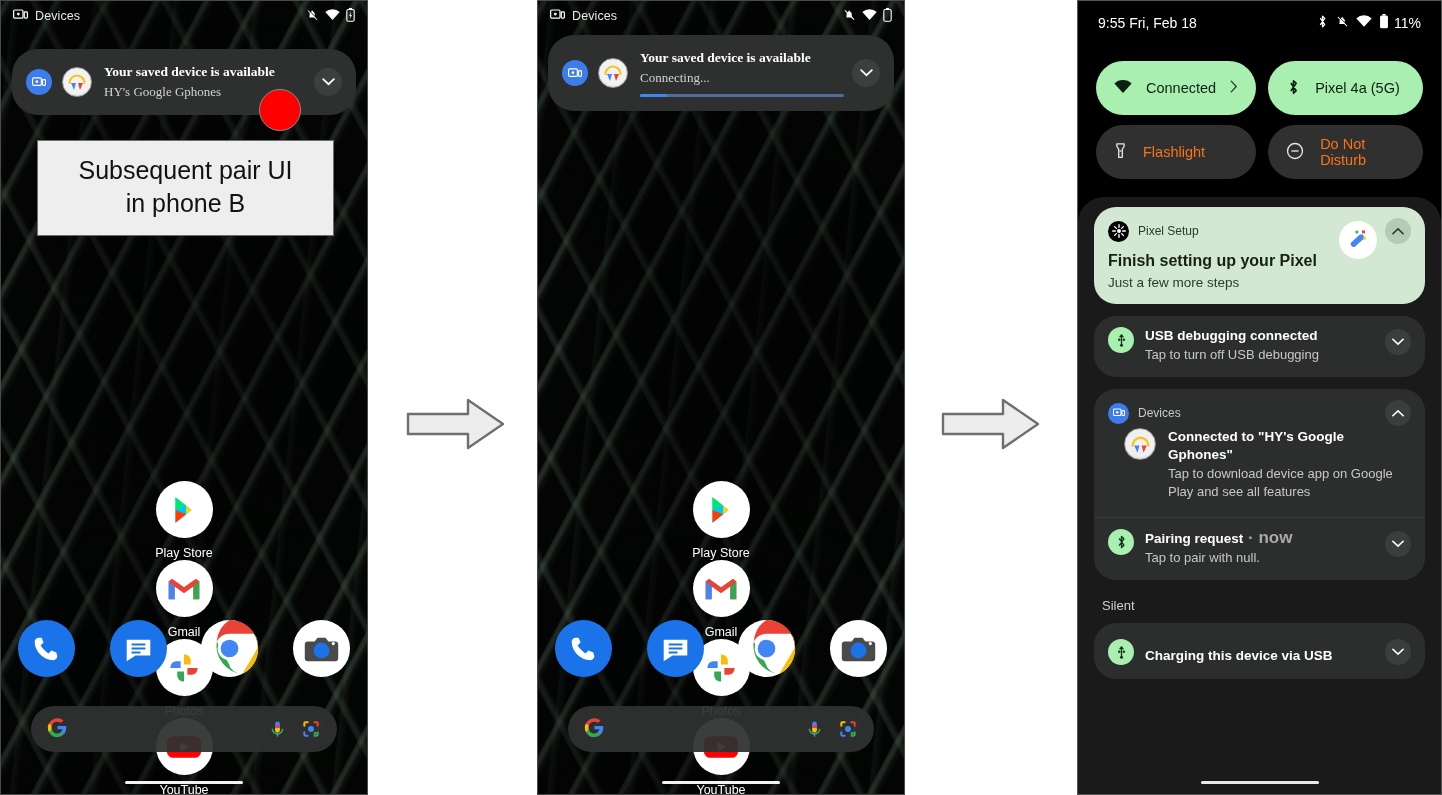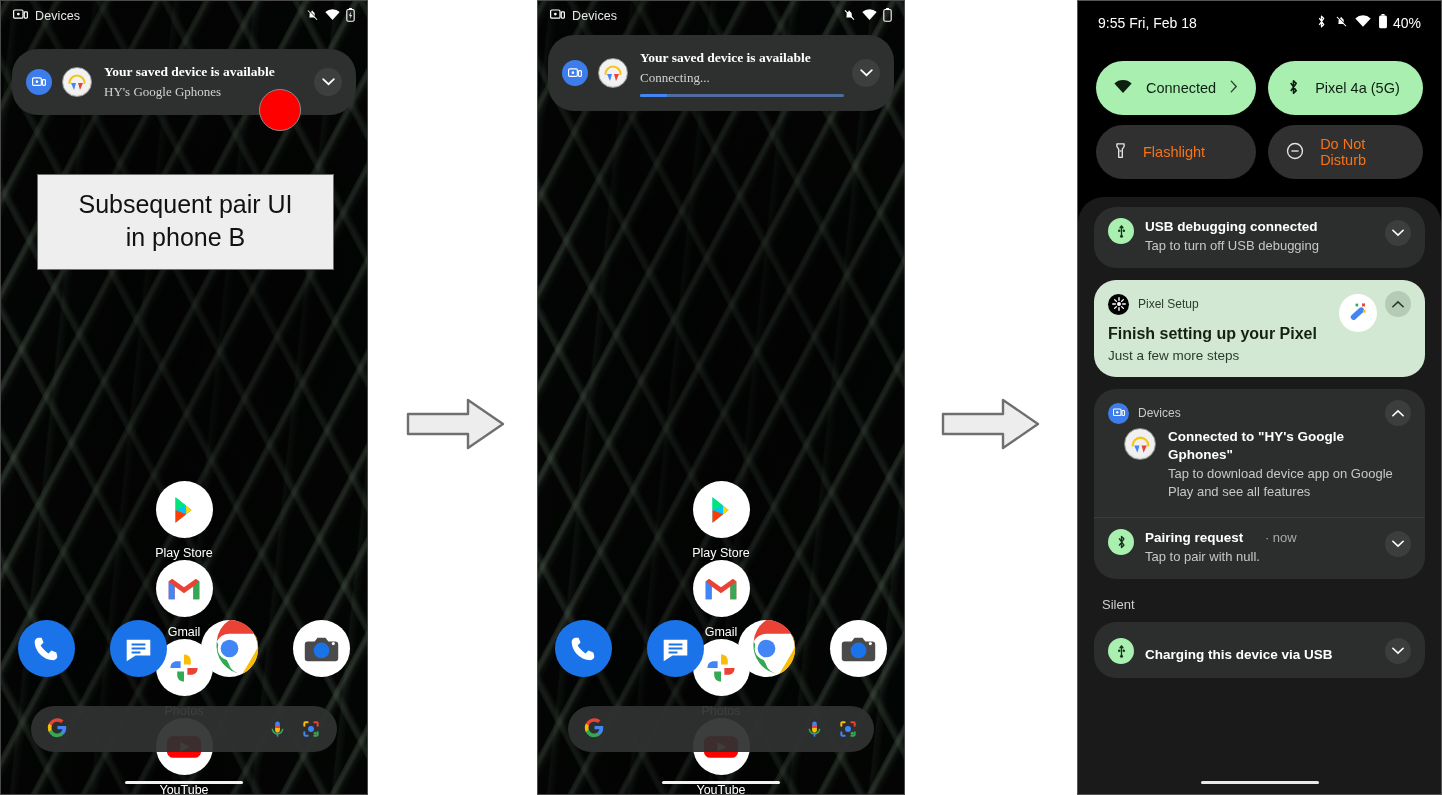--- a/index.html
+++ b/index.html
@@ -83,21 +83,21 @@
     display: flex; align-items: center; justify-content: center; flex: none; margin-left: 8px;
   }
   .progress {
     margin-top: 7px; height: 3px; border-radius: 2px;
     background: #4f6c9c; position: relative; overflow: hidden;
   }
   .progress > i { position: absolute; left: 0; top: 0; bottom: 0; background: #4285f4; display: block; }
 
   
   .callout {
-    position: absolute; left: 36px; top: 173px; width: 297px;
+    position: absolute; left: 36px; top: 139px; width: 297px;
     background: #eeeeee; border: 1px solid #6e6e6e;
     padding: 13px 8px 15px; text-align: center;
     font-size: 25px; color: #111; line-height: 33px; z-index: 9;
   }
   .red-dot {
     position: absolute; left: 258px; top: 88px; width: 42px; height: 42px;
     border-radius: 50%; background: #fe0000; border: 1px solid #8a8a8a; z-index: 9;
   }
 
   
@@ -180,21 +180,21 @@
     border-radius: 50%; background: #fff; display: flex; align-items: center; justify-content: center;
   }
   .nc-body { padding: 6px 14px 14px; }
   .nc-title-lg { font-size: 16px; color: #17210f; font-weight: bold; line-height: 22px; }
   .nc-sub-lg { font-size: 13.5px; color: #2c3a2d; margin-top: 3px; }
 
   .nrow { display: flex; align-items: flex-start; gap: 11px; padding: 11px 14px 13px; }
   .nrow .nr-ico { width: 26px; height: 26px; border-radius: 50%; flex: none; display: flex; align-items: center; justify-content: center; }
   .nrow .nr-text { flex: 1; min-width: 0; }
   .nr-title { font-size: 13.5px; color: #fff; font-weight: bold; line-height: 18px; }
-  .nr-title .dim { color: #a9a9a9; font-weight: normal; font-size: 13px; padding-left: 18px; }
+  .nr-title .dim { color: #a9a9a9; font-weight: bold; font-size: 17px; }
   .nr-sub { font-size: 13px; color: #c7c7c7; line-height: 18px; margin-top: 1px; }
   .nrow .nr-chev { width: 26px; height: 26px; border-radius: 50%; background: #3c3d3d; display: flex; align-items: center; justify-content: center; flex: none; margin-top: 2px; }
 
   .sub-item { display: flex; align-items: flex-start; gap: 12px; padding: 2px 14px 16px 30px; }
   .sub-avatar {
     width: 32px; height: 32px; border-radius: 50%;
     background: radial-gradient(circle at 50% 45%, #f0f0f0 62%, #c2c2c2 100%);
     border: 1px solid #8e8e8e; flex: none; display: flex; align-items: center; justify-content: center;
   }
   .divider { height: 1px; background: #3a3b3b; margin: 0; }
@@ -603,21 +603,21 @@
             <svg width="16" height="13" viewBox="0 0 20 15">
                 <path d="M10 14.2 0.4 3.6A14 14 0 0 1 19.6 3.6z" fill="#fff"></path>
               </svg>
           </span>
           <span>
             <svg width="10" height="15" viewBox="0 0 12 19">
                 <rect x="1" y="2" width="10" height="16" rx="2" fill="#fff"></rect>
                 <rect x="4" y="0" width="4" height="2" fill="#fff"></rect>
               </svg>
           </span>
-          <span class="qs-battpct">40%</span>
+          <span class="qs-battpct">11%</span>
         </span>
       </div>
 
       <div class="qs-tiles">
         <div class="tile on">
           <span>
             <svg width="18" height="14" viewBox="0 0 20 15">
                 <path d="M10 14.2 0.4 3.6A14 14 0 0 1 19.6 3.6z" fill="#0d1f11"></path>
               </svg>
           </span>
@@ -651,69 +651,69 @@
                 <circle cx="10" cy="10" r="8.3" fill="none" stroke="#e6e6e6" stroke-width="1.5"></circle>
                 <path d="M6 10h8" stroke="#e6e6e6" stroke-width="1.5"></path>
               </svg>
           </span>
           <span class="tlabel">Do Not Disturb</span>
         </div>
       </div>
 
       <div class="shade-panel">
 
+        <div class="ncard green" style="position:relative;">
+          <div class="nc-head">
+            <span class="nc-appico" style="background:#000;">
+              <svg width="14" height="14" viewBox="0 0 16 16">
+                  <circle cx="8" cy="8" r="7.4" fill="#000"></circle>
+                  <circle cx="8" cy="8" r="2.3" fill="#fff"></circle>
+                  <path d="M8 .8v3M8 12.2v3M.8 8h3M12.2 8h3M3 3l2 2M11 11l2 2M13 3l-2 2M5 11l-2 2" stroke="#fff" stroke-width="1.6" stroke-linecap="round"></path>
+                </svg>
+            </span>
+            <span class="nc-appname">Pixel Setup</span>
+            <span class="nc-chev">
+              <svg width="12" height="8" viewBox="0 0 14 9">
+                  <path d="M1 7.7 7 2l6 5.7" fill="none" stroke="#2b3a2c" stroke-width="1.9" stroke-linecap="round"></path>
+                </svg>
+            </span>
+          </div>
+          <div class="nc-wand">
+            <svg width="28" height="28" viewBox="0 0 30 30">
+              <rect x="6" y="13" width="17" height="6" rx="3" fill="#4285f4" transform="rotate(-42 14 16)"></rect>
+              <path d="M13 5.6l1.6 1.6M14.6 5.6L13 7.2" stroke="#34a853" stroke-width="1.5" stroke-linecap="round"></path>
+              <path d="M20 5.5l1.8 1.8M21.8 5.5L20 7.3" stroke="#ea4335" stroke-width="1.7" stroke-linecap="round"></path>
+              <path d="M21 12.4l1.6 1.6M22.6 12.4 21 14" stroke="#fbbc05" stroke-width="1.6" stroke-linecap="round"></path>
+            </svg>
+          </div>
+          <div class="nc-body">
+            <div class="nc-title-lg">Finish setting up your Pixel</div>
+            <div class="nc-sub-lg">Just a few more steps</div>
+          </div>
+        </div>
+
         <div class="ncard">
           <div class="nrow">
             <span class="nr-ico" style="background:#a8efb0;">
               <svg width="15" height="15" viewBox="0 0 16 16">
                   <path d="M8 2v10M8 2l-1.6 2M8 2l1.6 2" stroke="#16331b" stroke-width="1.4" fill="none" stroke-linecap="round"></path>
                   <rect x="4.4" y="6" width="2.4" height="2.4" fill="#16331b"></rect>
                   <circle cx="10.5" cy="7.2" r="1.3" fill="#16331b"></circle>
                   <circle cx="8" cy="13" r="1.6" fill="#16331b"></circle>
                 </svg>
             </span>
             <span class="nr-text">
               <span class="nr-title" style="display:block">USB debugging connected</span>
               <span class="nr-sub" style="display:block">Tap to turn off USB debugging</span>
             </span>
             <span class="nr-chev">
               <svg width="12" height="8" viewBox="0 0 14 9">
                   <path d="M1 1.3 7 7l6-5.7" fill="none" stroke="#fff" stroke-width="1.9" stroke-linecap="round"></path>
                 </svg>
             </span>
-          </div>
-        </div>
-
-        <div class="ncard green" style="position:relative;">
-          <div class="nc-head">
-            <span class="nc-appico" style="background:#000;">
-              <svg width="14" height="14" viewBox="0 0 16 16">
-                  <circle cx="8" cy="8" r="7.4" fill="#000"></circle>
-                  <circle cx="8" cy="8" r="2.3" fill="#fff"></circle>
-                  <path d="M8 .8v3M8 12.2v3M.8 8h3M12.2 8h3M3 3l2 2M11 11l2 2M13 3l-2 2M5 11l-2 2" stroke="#fff" stroke-width="1.6" stroke-linecap="round"></path>
-                </svg>
-            </span>
-            <span class="nc-appname">Pixel Setup</span>
-            <span class="nc-chev">
-              <svg width="12" height="8" viewBox="0 0 14 9">
-                  <path d="M1 7.7 7 2l6 5.7" fill="none" stroke="#2b3a2c" stroke-width="1.9" stroke-linecap="round"></path>
-                </svg>
-            </span>
-          </div>
-          <div class="nc-wand">
-            <svg width="28" height="28" viewBox="0 0 30 30">
-              <rect x="6" y="13" width="17" height="6" rx="3" fill="#4285f4" transform="rotate(-42 14 16)"></rect>
-              <path d="M13 5.6l1.6 1.6M14.6 5.6L13 7.2" stroke="#34a853" stroke-width="1.5" stroke-linecap="round"></path>
-              <path d="M20 5.5l1.8 1.8M21.8 5.5L20 7.3" stroke="#ea4335" stroke-width="1.7" stroke-linecap="round"></path>
-              <path d="M21 12.4l1.6 1.6M22.6 12.4 21 14" stroke="#fbbc05" stroke-width="1.6" stroke-linecap="round"></path>
-            </svg>
-          </div>
-          <div class="nc-body">
-            <div class="nc-title-lg">Finish setting up your Pixel</div>
-            <div class="nc-sub-lg">Just a few more steps</div>
           </div>
         </div>
 
         <div class="ncard grouped">
           <div class="nc-head">
             <span class="nc-appico" style="background:#3d7ceb;">
               <svg width="12" height="10" viewBox="0 0 24 18">
                   <rect x="1" y="1" width="15" height="13" rx="2" fill="none" stroke="#fff" stroke-width="2.2"></rect>
                   <rect x="18" y="4" width="5" height="10" rx="1.4" fill="none" stroke="#fff" stroke-width="2.2"></rect>
                   <circle cx="8.5" cy="7.5" r="2.4" fill="#fff"></circle>

